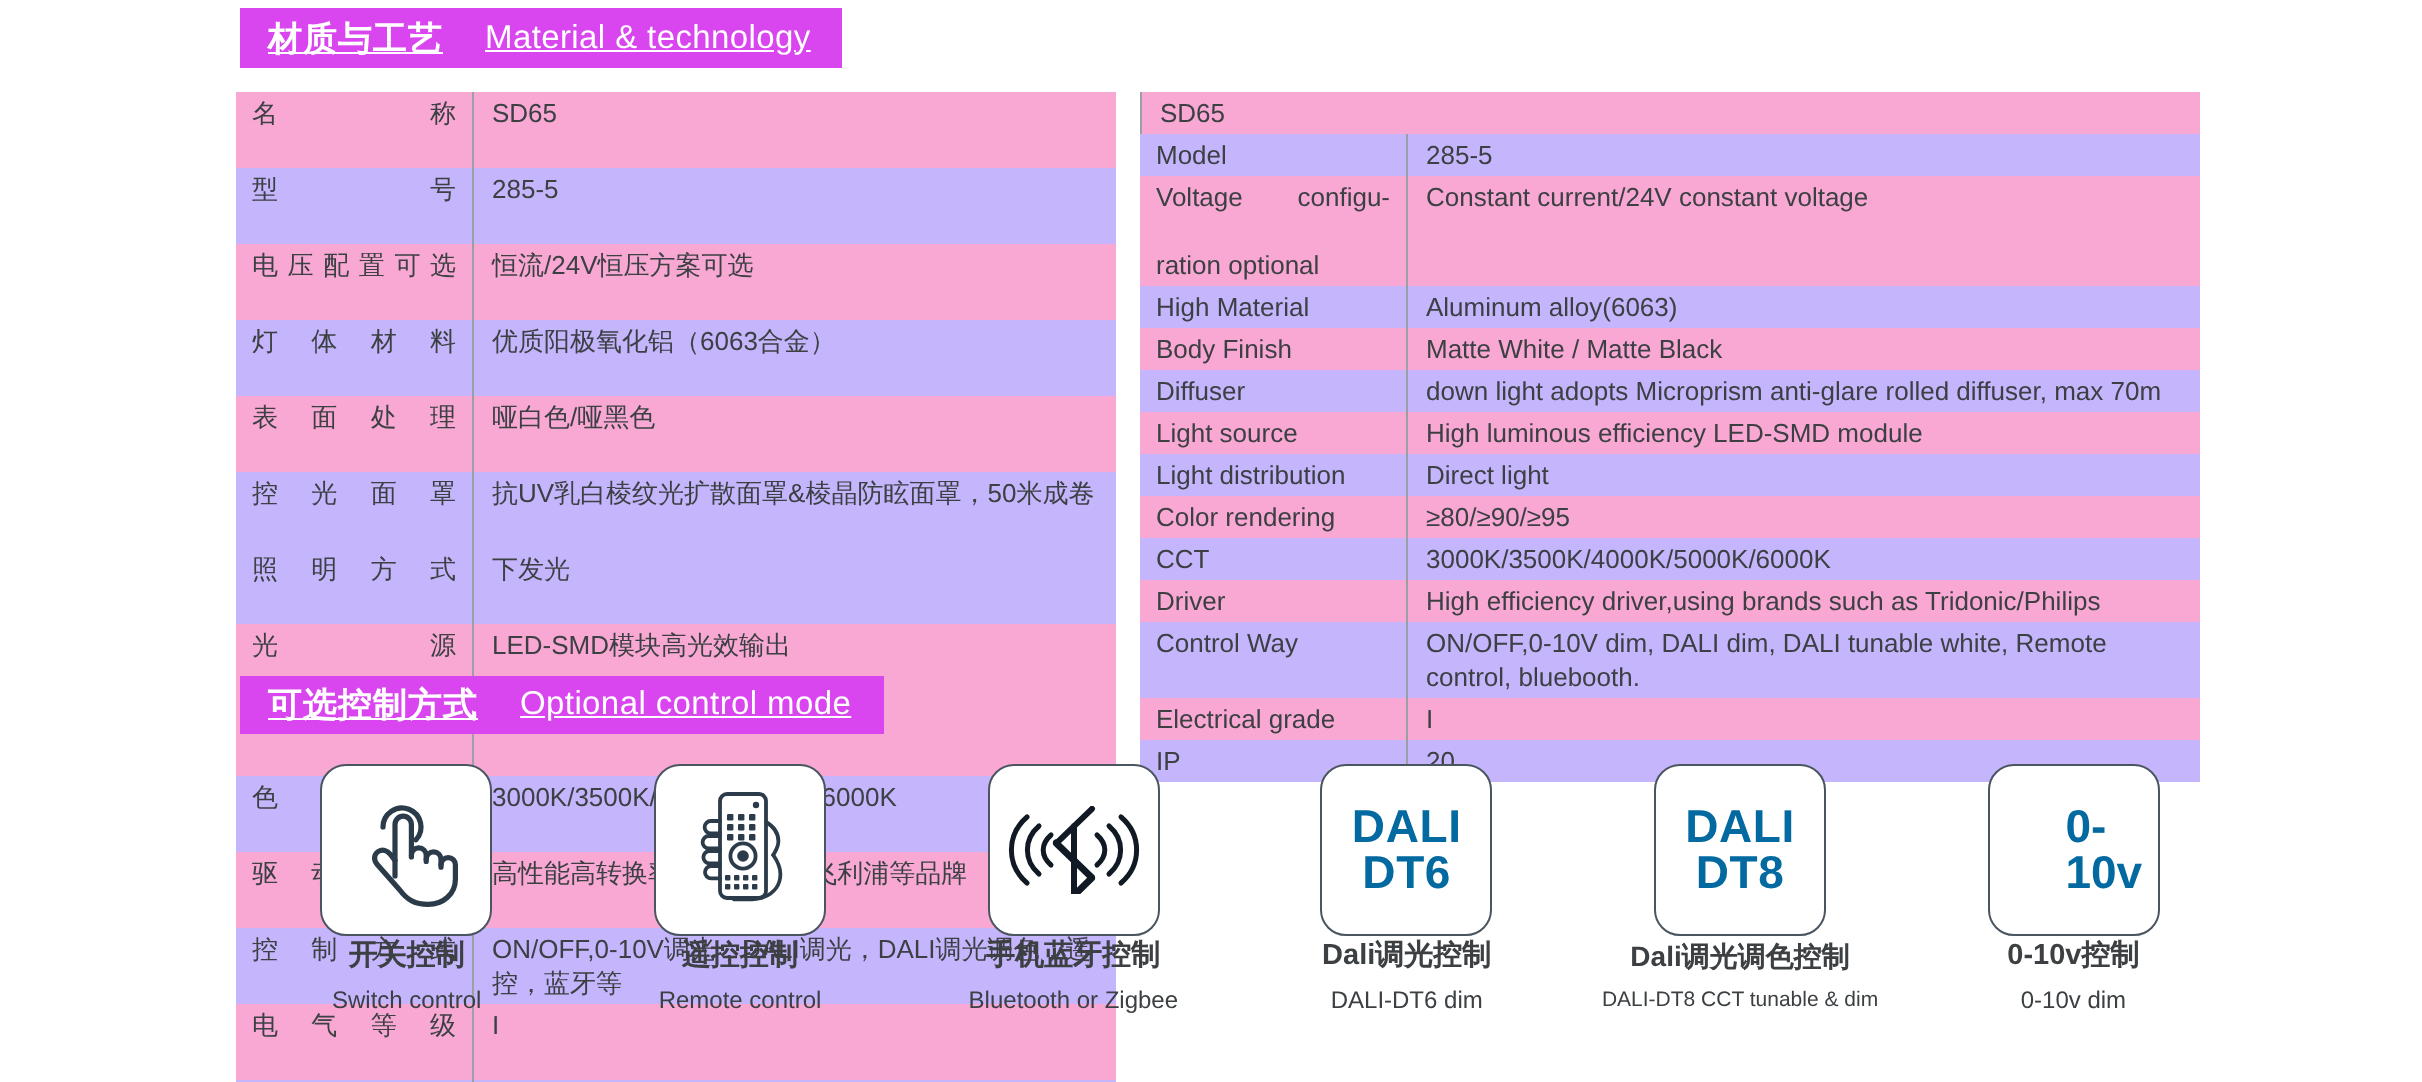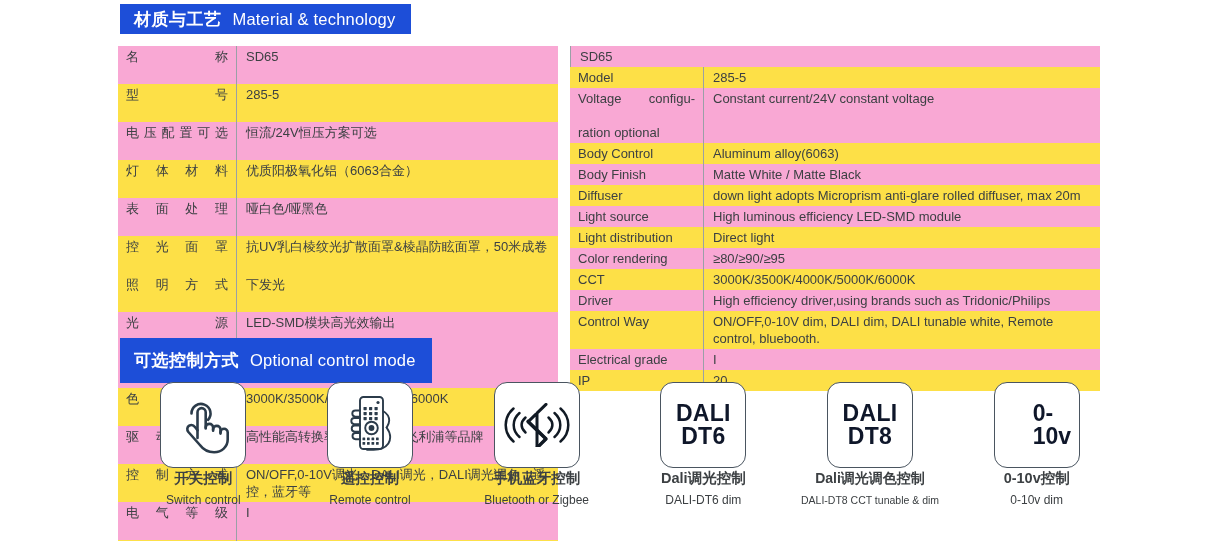--- a/index.html
+++ b/index.html
@@ -5,38 +5,38 @@
   html,body{margin:0;padding:0;}
   body{
     width:1211px;height:541px;background:#ffffff;
     font-family:"Liberation Sans","DejaVu Sans",sans-serif;
     color:#3c4043;overflow:hidden;position:relative;
   }
   .sheet{position:absolute;left:0;top:0;width:1211px;height:541px;}
 
   
   .section-bar{
-    position:absolute;background:#1d4ed8;color:#ffffff;
+    position:absolute;background:#d946ef;color:#ffffff;
     display:flex;align-items:center;box-sizing:border-box;
-    padding:0 16px 0 14px;white-space:nowrap;
+    padding:0 16px 0 14px;white-space:nowrap;text-decoration:underline;
   }
   .section-bar .cn{font-size:17px;font-weight:bold;letter-spacing:.5px;}
-  .section-bar .en{font-size:16.5px;font-weight:normal;margin-left:11px;letter-spacing:.2px;}
+  .section-bar .en{font-size:16.5px;font-weight:normal;margin-left:21px;letter-spacing:.2px;}
 
   #bar-material{left:120px;top:4px;height:30px;}
-  #bar-control{left:120px;top:338px;height:45px;}
+  #bar-control{left:120px;top:338px;height:29px;}
 
   
   .spec-table{position:absolute;top:46px;}
   #table-cn{left:118px;width:440px;}
   #table-en{left:570px;width:530px;}
 
   .spec-row{
     display:flex;align-items:flex-start;box-sizing:border-box;
-    background:#fde047;
+    background:#c4b5fd;
   }
   .spec-row.striped{background:#f9a8d4;}
 
   .spec-row .k{
     box-sizing:border-box;
     padding:2px 8px 2px 8px;
     font-size:13px;line-height:17px;color:#3c4043;
     flex:0 0 auto;
   }
   .spec-row .v{
@@ -57,21 +57,21 @@
          display:flex;align-items:flex-start;}
   .mode{flex:1 1 0;display:flex;flex-direction:column;align-items:center;}
   .mode-box{
     width:86px;height:86px;border:1.6px solid #4a5560;border-radius:13px;
     background:#ffffff;display:flex;align-items:center;justify-content:center;
     box-sizing:border-box;
   }
   .mode-box svg{display:block;}
   .badge-text{
     display:flex;flex-direction:column;align-items:center;justify-content:center;
-    color:#0f172a;font-weight:bold;line-height:1.02;letter-spacing:.3px;
+    color:#0369a1;font-weight:bold;line-height:1.02;letter-spacing:.3px;
   }
   .badge-text .l1{font-size:23px;}
   .badge-text .l2{font-size:23px;}
   .badge-text.single .l1{font-size:23px;letter-spacing:0;margin-left:38px;}
 
   .mode-cn{margin-top:1px;font-size:14.5px;font-weight:bold;color:#3c4043;
            white-space:nowrap;line-height:18px;}
   .mode-en{margin-top:5px;font-size:12px;color:#3c4043;white-space:nowrap;
            line-height:16px;}
   .mode-cn.sm{font-size:14px;}
@@ -178,30 +178,30 @@
     </div>
     <div class="spec-row">
       <div class="k">Model</div>
       <div class="v">285-5</div>
     </div>
     <div class="spec-row striped">
       <div class="k"><span class="just">Voltage configu-</span><span>ration optional</span></div>
       <div class="v">Constant current/24V constant voltage</div>
     </div>
     <div class="spec-row">
-      <div class="k">Body Control</div>
+      <div class="k">High Material</div>
       <div class="v">Aluminum alloy(6063)</div>
     </div>
     <div class="spec-row striped">
       <div class="k">Body Finish</div>
       <div class="v">Matte White / Matte Black</div>
     </div>
     <div class="spec-row">
       <div class="k">Diffuser</div>
-      <div class="v">down light adopts Microprism anti-glare rolled diffuser, max 20m</div>
+      <div class="v">down light adopts Microprism anti-glare rolled diffuser, max 70m</div>
     </div>
     <div class="spec-row striped">
       <div class="k">Light source</div>
       <div class="v">High luminous efficiency LED-SMD module</div>
     </div>
     <div class="spec-row">
       <div class="k">Light distribution</div>
       <div class="v">Direct light</div>
     </div>
     <div class="spec-row striped">

